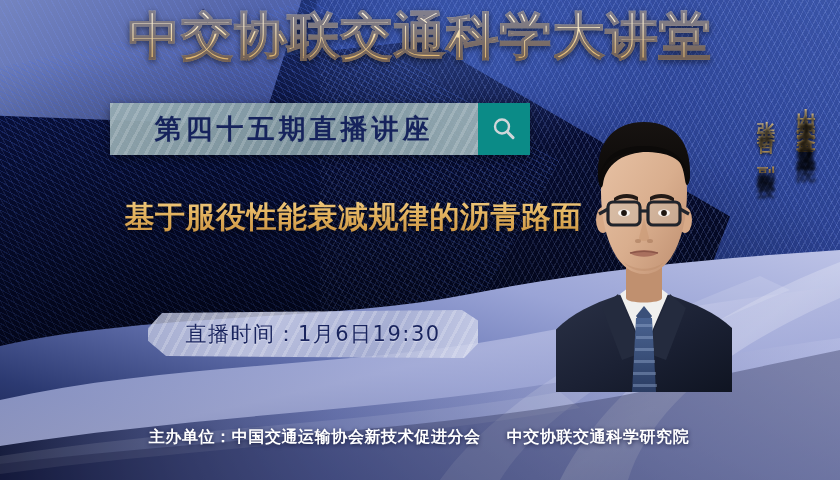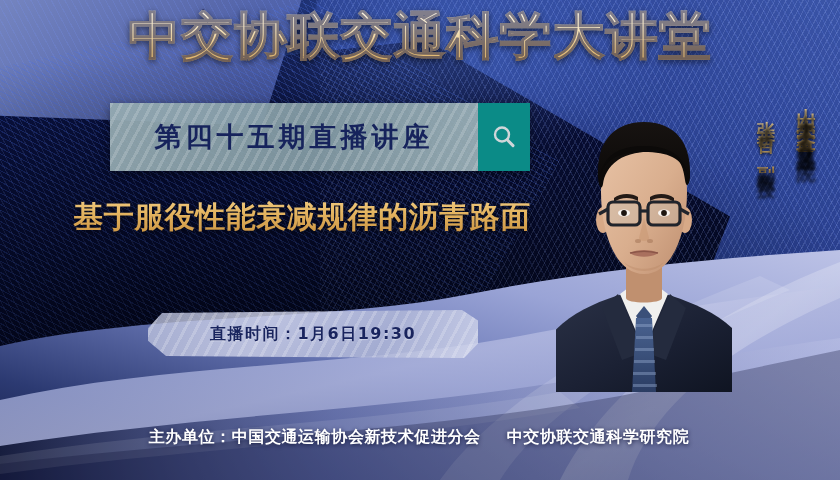--- a/index.html
+++ b/index.html
@@ -97,21 +97,21 @@
     background-clip:text;
     color:transparent;
     -webkit-text-stroke:1px rgba(28,30,70,.55);
     filter:drop-shadow(0 2px 3px rgba(0,0,0,.55));
     transform:scaleX(1.04);
   }
 
   
   .episode-bar{
     position:absolute;left:110px;top:103px;
-    width:420px;height:68px;
+    width:420px;height:52px;
     display:flex;align-items:stretch;
     box-shadow:0 3px 10px rgba(0,0,0,.45);
   }
   .episode-bar .label{
     flex:1;
     position:relative;
     background:linear-gradient(100deg,rgba(150,172,178,.92) 0%,rgba(132,156,164,.92) 55%,rgba(156,178,184,.92) 100%);
     display:flex;align-items:center;justify-content:center;
     overflow:hidden;
   }
@@ -130,21 +130,21 @@
   .episode-bar .search-box{
     width:52px;
     background:#0b8b87;
     display:flex;align-items:center;justify-content:center;
   }
   .search-box svg{display:block;}
 
   
   .lecture-title{
     position:absolute;left:22px;top:196px;width:560px;
-    text-align:center;
+    text-align:right;
     font-size:30px;
     line-height:1.38;
     font-weight:bold;
     letter-spacing:.5px;
     font-family:"DejaVu Sans","Liberation Sans",sans-serif;
     background:linear-gradient(180deg,#f3cf86 0%,#e2b25e 45%,#c8903f 100%);
     -webkit-background-clip:text;
     background-clip:text;
     color:transparent;
     filter:drop-shadow(0 2px 3px rgba(0,0,0,.6));
@@ -162,21 +162,21 @@
     overflow:hidden;
   }
   .date-pill::after{
     content:"";position:absolute;inset:0;
     background:repeating-linear-gradient(118deg,
       rgba(255,255,255,.20) 0px, rgba(255,255,255,.20) 3px,
       rgba(0,0,0,0) 3px, rgba(0,0,0,0) 10px);
   }
   .date-pill span{
     position:relative;z-index:2;
-    font-size:16px;font-weight:bold;letter-spacing:1.5px;
+    font-size:21px;font-weight:normal;letter-spacing:1.5px;
     color:#19245e;
     font-family:"DejaVu Sans","Liberation Sans",sans-serif;
     text-shadow:0 1px 1px rgba(255,255,255,.35);
   }
 
   
   .photo{
     position:absolute;left:556px;top:92px;
     width:176px;height:300px;
     overflow:hidden;

